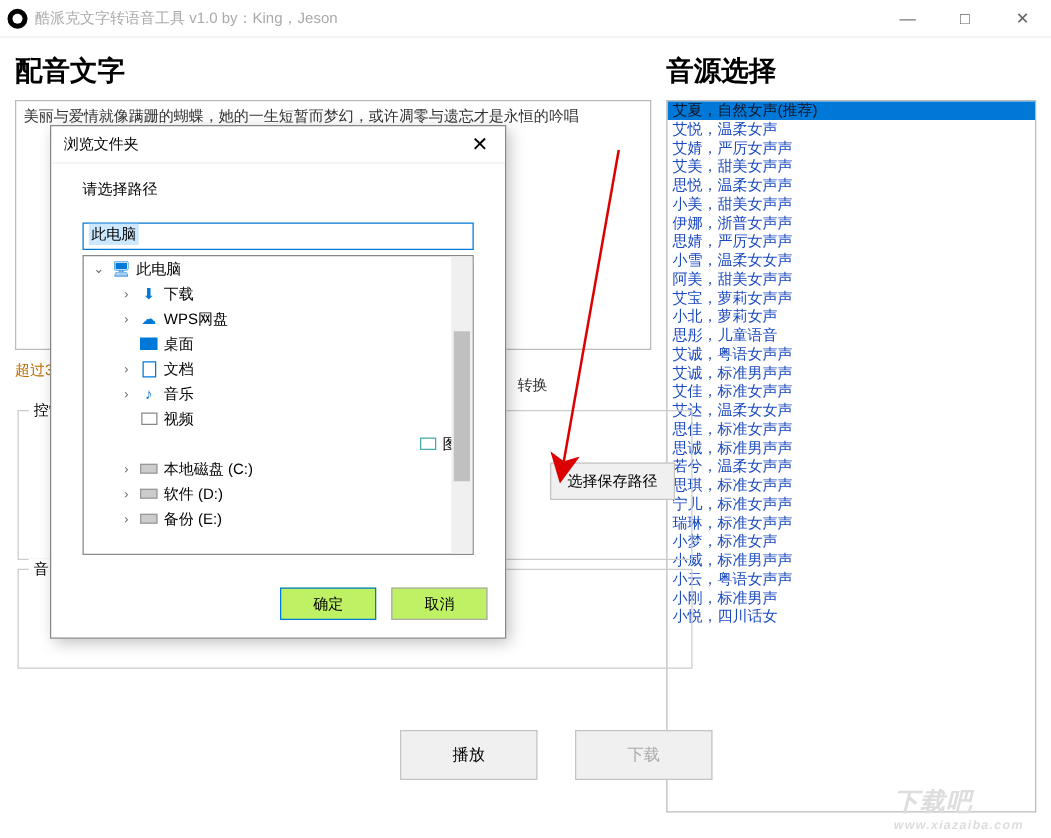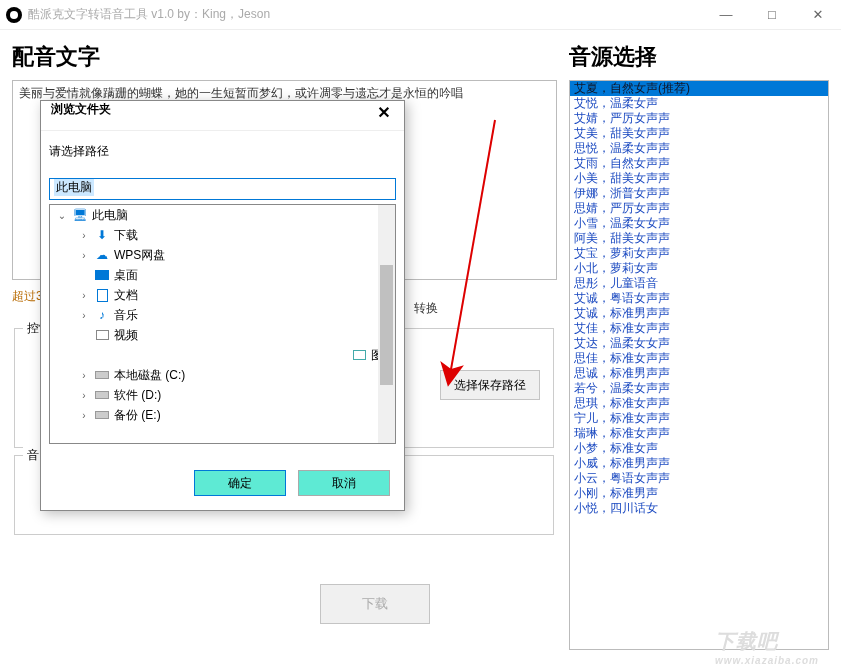--- a/index.html
+++ b/index.html
@@ -7,54 +7,54 @@
 
 .titlebar { height: 30px; background: #fff; border-bottom: 1px solid #eee; display: flex; align-items: center; padding-left: 6px; }
 .titlebar-icon { width: 16px; height: 16px; background: #000; border-radius: 50%; display: flex; align-items: center; justify-content: center; margin-right: 6px; }
 .titlebar-icon::after { content: ""; width: 8px; height: 8px; background: #fff; border-radius: 50%; }
 .titlebar-text { font-size: 12px; color: #aaa; flex: 1; }
 .titlebar-buttons { display: flex; }
 .titlebar-btn { width: 46px; height: 30px; display: flex; align-items: center; justify-content: center; color: #666; font-size: 13px; }
 
 .main-area { display: flex; padding: 12px; gap: 12px; }
 .left-panel { flex: 1; }
-.right-panel { width: 260px; }
+.right-panel { width: 296px; }
 
 h2 { font-size: 22px; font-weight: bold; margin-bottom: 8px; }
 
 .text-input-box { border: 1px solid #bbb; height: 200px; padding: 4px 6px; font-size: 12px; color: #333; margin-bottom: 8px; }
 .hint-line { font-size: 12px; color: #b86a00; margin-bottom: 12px; }
 .convert-label { font-size: 12px; position: absolute; left: 414px; top: 300px; color: #333; }
 
 .select-path-btn { position: absolute; left: 440px; top: 370px; width: 100px; height: 30px; background: #f0f0f0; border: 1px solid #c4c4c4; font-size: 12px; }
 
 .play-dl-area { position: absolute; left: 320px; top: 584px; display: flex; gap: 30px; }
 .action-btn { width: 110px; height: 40px; background: #f0f0f0; border: 1px solid #c4c4c4; font-size: 13px; }
 .action-btn.disabled { color: #aaa; }
 
 .voice-list { border: 1px solid #bbb; height: 570px; overflow-y: auto; background: #fff; }
 .voice-item { font-size: 12px; padding: 0px 4px; line-height: 15px; color: #1a49c0; cursor: pointer; white-space: nowrap; }
 .voice-item.selected { background: #0078d7; color: #0f172a; }
 
 
 .dialog-backdrop { position: absolute; left: 40px; top: 100px; width: 365px; background: #fff; border: 1px solid #888; box-shadow: 3px 3px 12px rgba(0,0,0,0.25); }
-.dialog-title { height: 30px; display: flex; justify-content: space-between; padding: 0 6px 0 10px; font-size: 12px; border-bottom: 1px solid #eee; font-weight: bold; }
+.dialog-title { height: 30px; display: flex; align-items: center; justify-content: space-between; padding: 0 6px 0 10px; font-size: 12px; border-bottom: 1px solid #eee; }
 .dialog-close { width: 28px; height: 22px; display: flex; align-items: center; justify-content: center; font-size: 16px; }
-.dialog-body { padding: 12px 8px; }
+.dialog-body { padding: 12px 25px; }
 .dialog-prompt { font-size: 12px; margin-bottom: 18px; }
 .path-input { width: 100%; height: 22px; border: 1px solid #0078d7; background: #fff; color: #0078d7; font-size: 12px; padding: 0 4px; margin-bottom: 4px; }
 .path-input-inner { background: #cce8ff; color: #000; display: inline-block; padding: 0 2px; }
 .tree-box { border: 1px solid #888; height: 240px; overflow: auto; background: #fff; position: relative; }
 .tree-item { display: flex; align-items: center; height: 20px; font-size: 12px; padding-left: 4px; gap: 4px; }
 .tree-chevron { width: 12px; text-align: center; color: #666; font-size: 10px; }
 .tree-icon { width: 16px; height: 16px; display: flex; align-items: center; justify-content: center; font-size: 12px; }
 .tree-scroll { position: absolute; right: 0; top: 0; width: 17px; height: 100%; background: #f0f0f0; }
 .tree-thumb { position: absolute; right: 2px; top: 60px; width: 13px; height: 120px; background: #c0c0c0; }
 .dialog-footer { display: flex; justify-content: flex-end; gap: 12px; padding: 14px 14px; }
-.dlg-btn { width: 92px; height: 26px; border: 1px solid #aaa; background: #5eead4; font-size: 12px; }
+.dlg-btn { width: 77px; height: 26px; border: 1px solid #aaa; background: #bef264; font-size: 12px; }
 .dlg-btn.primary { border: 1px solid #0078d7; }
 
 
 .arrow { position: absolute; left: 415px; top: 115px; pointer-events: none; }
 
 
 .i-pc { color: #0078d7; }
 .i-dl { color: #0078d7; }
 .i-cloud { color: #0078d7; }
 .i-desk { background: #0078d7; width: 14px; height: 10px; }
@@ -92,21 +92,20 @@
     <div class="hint-line">超过3</div>
   </div>
   <div class="right-panel">
     <h2>音源选择</h2>
     <div class="voice-list" id="voice-list">
         <div class="voice-item selected">艾夏，自然女声(推荐)</div>
         <div class="voice-item">艾悦，温柔女声</div>
         <div class="voice-item">艾婧，严厉女声声</div>
         <div class="voice-item">艾美，甜美女声声</div>
         <div class="voice-item">思悦，温柔女声声</div>
-        <div class="voice-item">艾雨，自然女声声</div>
         <div class="voice-item">小美，甜美女声声</div>
         <div class="voice-item">伊娜，浙普女声声</div>
         <div class="voice-item">思婧，严厉女声声</div>
         <div class="voice-item">小雪，温柔女女声</div>
         <div class="voice-item">阿美，甜美女声声</div>
         <div class="voice-item">艾宝，萝莉女声声</div>
         <div class="voice-item">小北，萝莉女声</div>
         <div class="voice-item">思彤，儿童语音</div>
         <div class="voice-item">艾诚，粤语女声声</div>
         <div class="voice-item">艾诚，标准男声声</div>
@@ -131,20 +130,21 @@
   <span class="gb-label">控制</span>
 </div>
 <div class="group-box gb2">
   <span class="gb-label">音</span>
 </div>
 
 <span class="convert-label">转换</span>
 <button class="select-path-btn">选择保存路径</button>
 
 <div class="play-dl-area">
+  <button class="action-btn">播放</button>
   <button class="action-btn disabled">下载</button>
 </div>
 
 <svg class="arrow" width="90" height="280">
   <defs>
     <marker id="ah" markerWidth="12" markerHeight="12" refX="6" refY="6" orient="auto">
       <path d="M0,0 L12,6 L0,12 L3,6 Z" fill="#d00"></path>
     </marker>
   </defs>
   <line x1="80" y1="5" x2="35" y2="260" stroke="#d00" stroke-width="2" marker-end="url(#ah)"></line>

